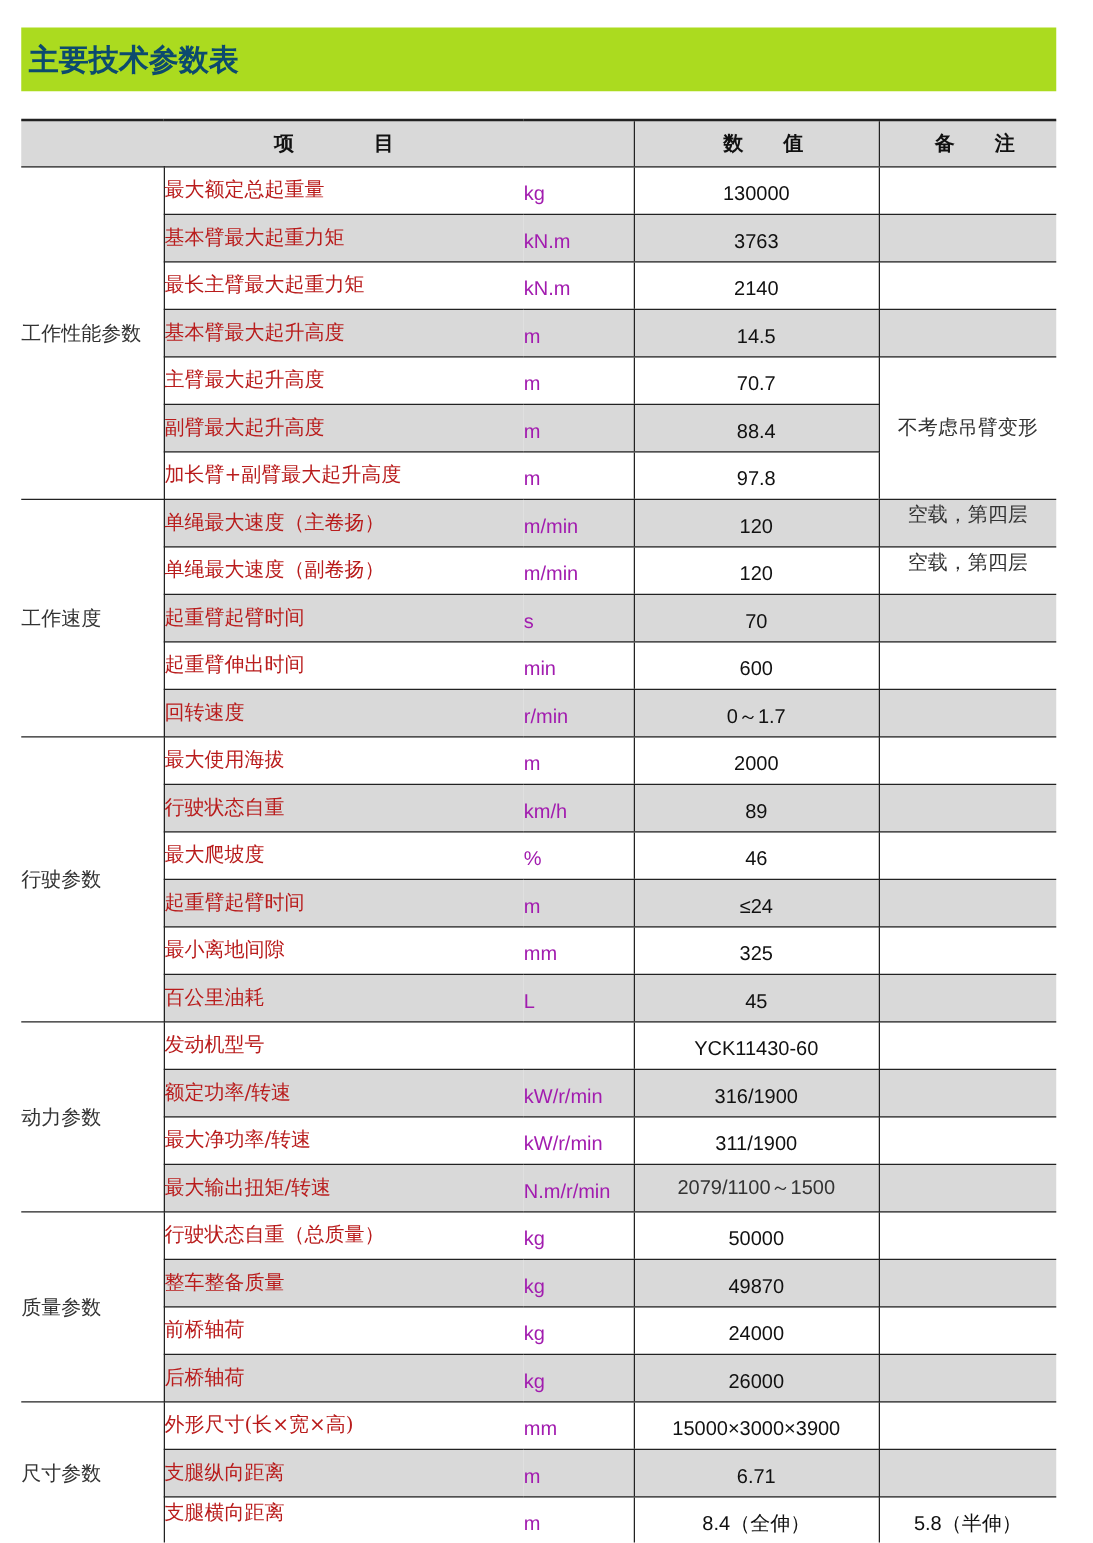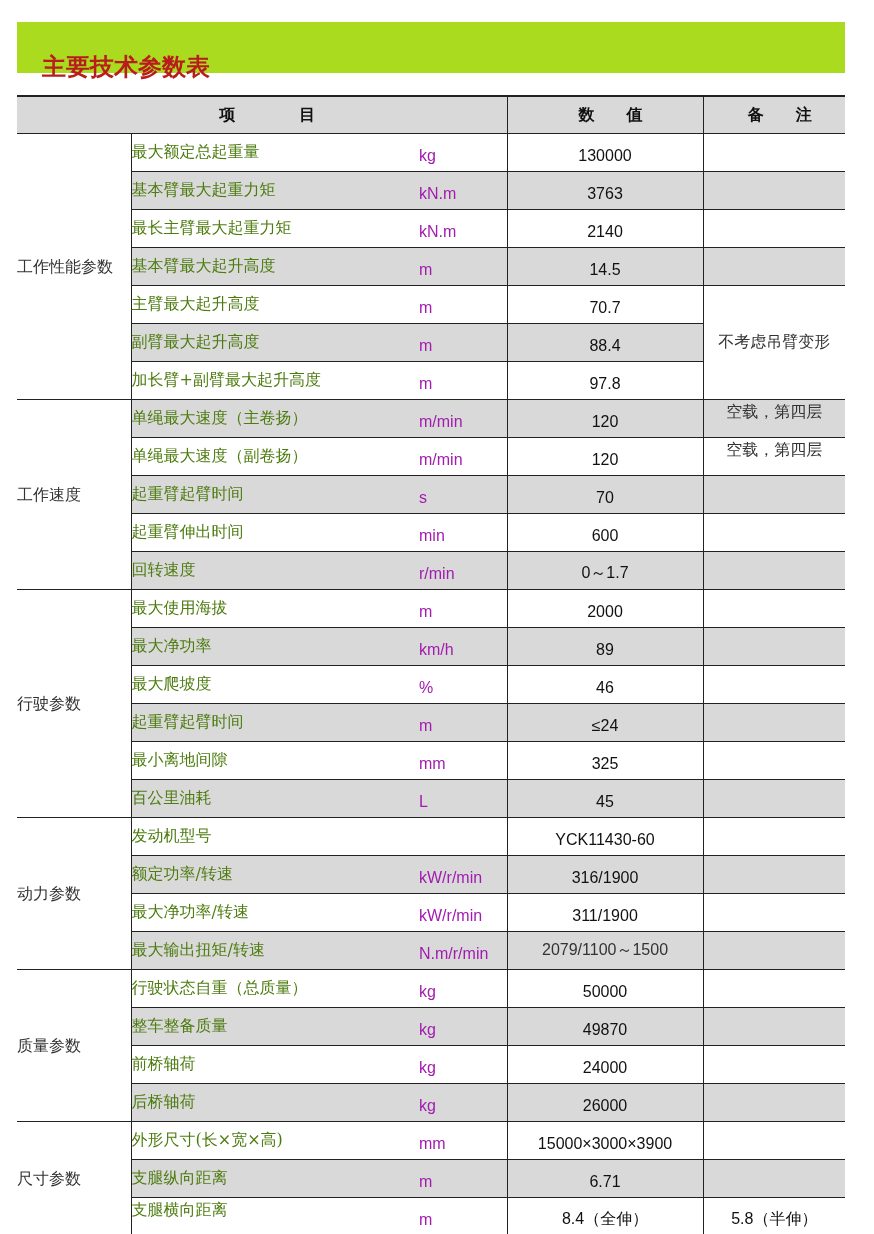--- a/index.html
+++ b/index.html
@@ -1,36 +1,36 @@
 <!DOCTYPE html>
 <html><head>
   <meta charset="utf-8">
   <style>
     html, body { margin: 0; padding: 0; background: #ffffff; }
     body { width: 874px; height: 1234px; position: relative; overflow: hidden;
            font-family: "Liberation Sans", "DejaVu Sans", sans-serif; color: #111; }
     .banner { position: absolute; left: 17px; top: 22px; width: 828px; height: 51px;
               background: #ABDB1F; }
-    .banner-title { position: absolute; left: 25px; top: 10px; font-size: 24px; font-weight: bold;
-                    color: #b91c1c; letter-spacing: 0px; font-family: "DejaVu Sans", sans-serif; margin-top: 19px; }
+    .banner-title { position: absolute; left: 6px; top: 10px; font-size: 24px; font-weight: bold;
+                    color: #0c4a6e; letter-spacing: 0px; font-family: "DejaVu Sans", sans-serif; }
     table.spec { position: absolute; left: 17px; top: 95px; width: 828px;
                  border-collapse: collapse; table-layout: fixed; }
     table.spec td, table.spec th { padding: 0; height: 37px; font-size: 16px; vertical-align: middle; }
     table.spec thead th { background: #D9D9D9; border-top: 2px solid #222; border-bottom: 1.5px solid #222;
                           font-weight: bold; font-size: 16px; height: 36px;
                           font-family: "DejaVu Sans", sans-serif; padding-left: 11px; }
     table.spec thead th.h-val, table.spec thead th.h-note { border-left: 1.5px solid #222; }
     .col-cat { width: 114px; }
     .col-name { width: 288px; }
     .col-unit { width: 88px; }
     .col-val { width: 196px; }
     .col-note { width: 142px; }
     td.cat { border-right: 1.5px solid #222; border-bottom: 1.5px solid #222;
              color: #333; font-family: "DejaVu Serif", serif; font-size: 16px; line-height: 25px; padding: 0 4px; }
-    td.name { padding-left: 9px; border-bottom: 1.5px solid #222; font-family: "DejaVu Serif", serif; color: #4d7c0f; white-space: nowrap; }
+    td.name { padding-left: 9px; border-bottom: 1.5px solid #222; font-family: "DejaVu Serif", serif; color: #b91c1c; white-space: nowrap; }
     td.unit { padding-left: 4px; border-bottom: 1.5px solid #222; color: #a21caf; white-space: nowrap; }
     td.unit span, td.val span { position: relative; top: 3px; }
     td.val { text-align: center; border-left: 1.5px solid #222; border-right: 1.5px solid #222; border-bottom: 1.5px solid #222; color: #111; white-space: nowrap; }
     td.note { text-align: center; border-bottom: 1.5px solid #222; color: #333; font-family: Liberation Serif, serif; white-space: nowrap; }
     td.note.top span { position: relative; top: -6px; }
     td.note.plain { font-family: "Liberation Sans", sans-serif; color: #111; }
     td.note.plain span { position: relative; top: 3px; }
     tr.shade td.name, tr.shade td.unit, tr.shade td.val, tr.shade td.note.sh { background: #D9D9D9; }
     td.val.serif { font-family: Liberation Sans, sans-serif; color: #333; font-size: 16px; }
     td.val.serif span { top: 0; }
@@ -134,21 +134,21 @@
     </tr>
 
     <tr>
       <td class="cat" rowspan="6">行驶参数</td>
       <td class="name">最大使用海拔</td>
       <td class="unit"><span>m</span></td>
       <td class="val"><span>2000</span></td>
       <td class="note sh"></td>
     </tr>
     <tr class="shade">
-      <td class="name">最大净功率</td>
+      <td class="name">行驶状态自重</td>
       <td class="unit"><span>km/h</span></td>
       <td class="val"><span>89</span></td>
       <td class="note sh"></td>
     </tr>
     <tr>
       <td class="name">最大爬坡度</td>
       <td class="unit"><span>%</span></td>
       <td class="val"><span>46</span></td>
       <td class="note sh"></td>
     </tr>

